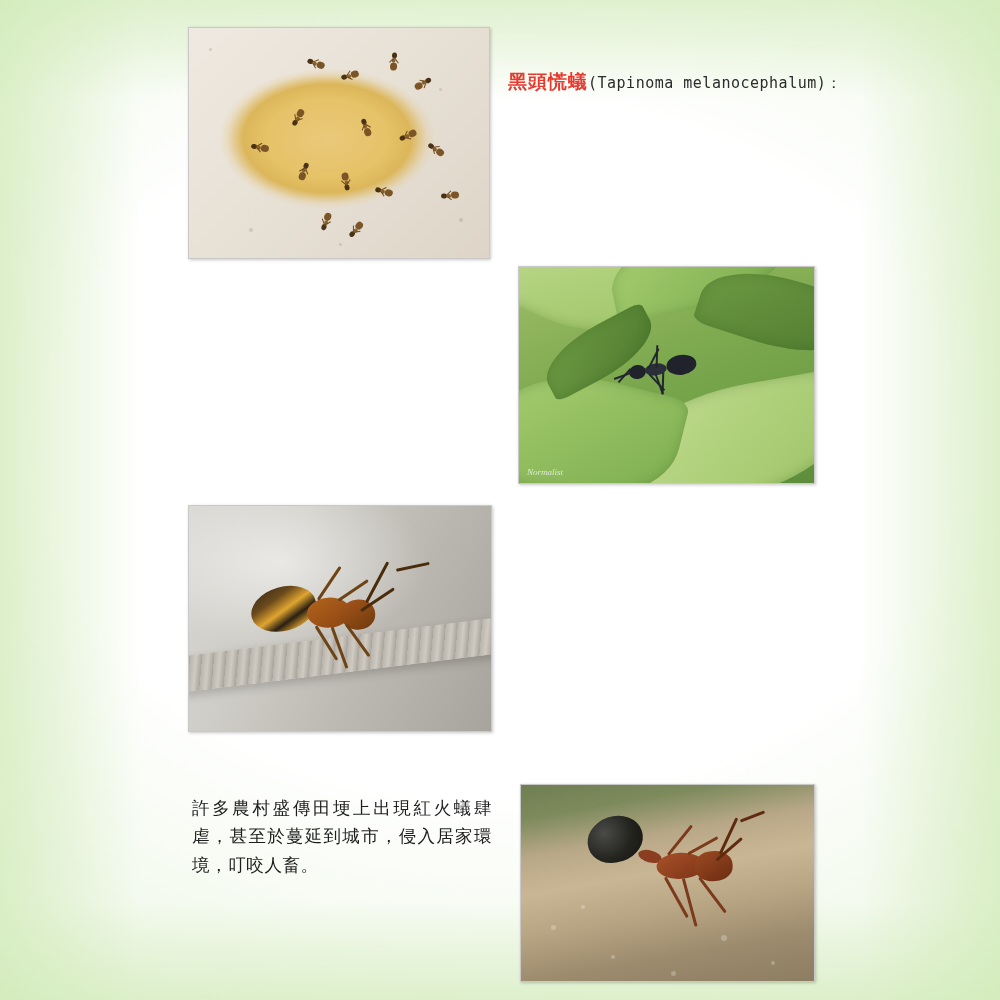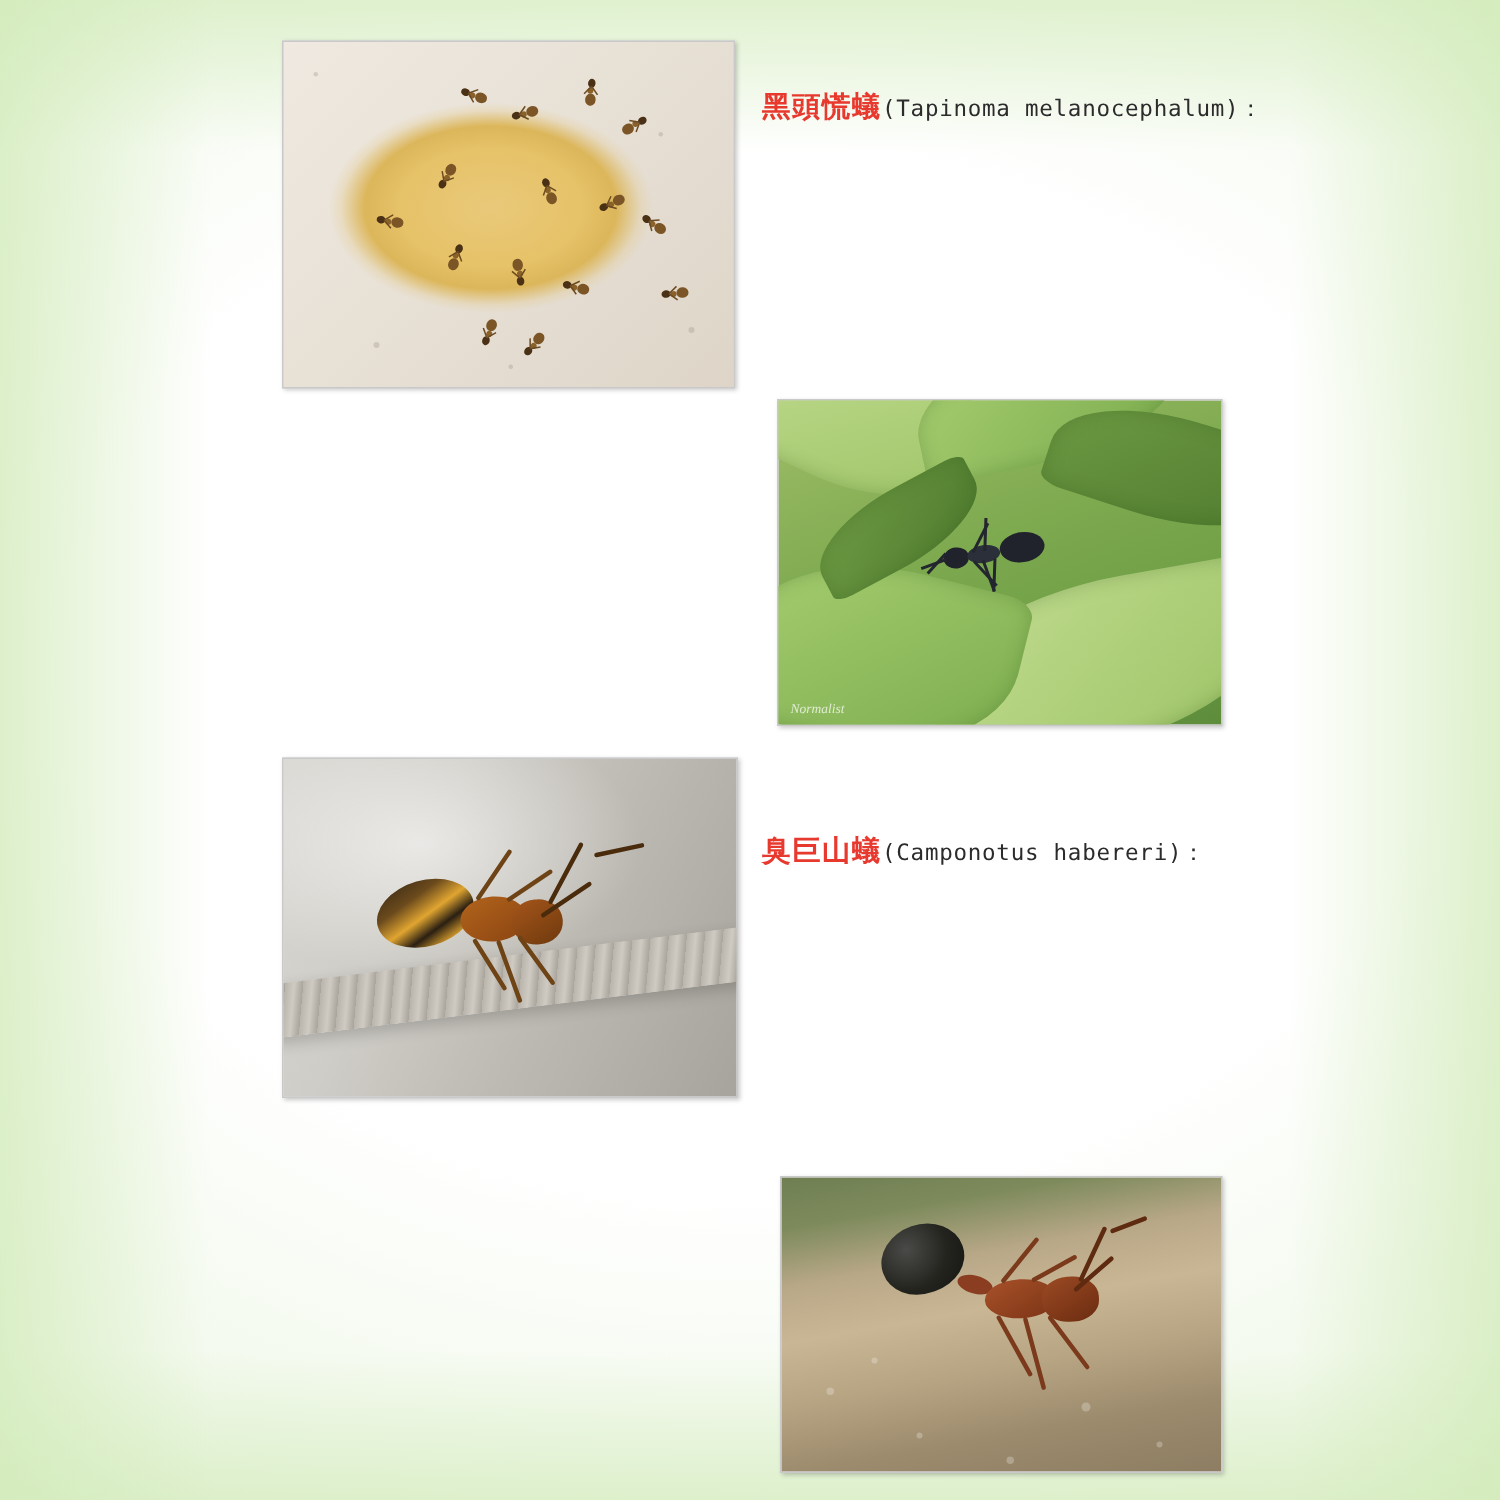--- a/index.html
+++ b/index.html
@@ -364,21 +364,21 @@
         <div class="ant-sm" style="left:62px;top:116px;transform:rotate(10deg);">
           <div class="b1"></div>
             <div class="b2"></div>
             <div class="b3"></div>
             <div class="lg" style="transform:rotate(40deg)"></div>
             <div class="lg" style="transform:rotate(-40deg)"></div>
         </div>
       </div>
     </div>
 
-    <div class="text-block" style="left:508px; top:58px; width:300px;">
+    <div class="text-block" style="left:508px; top:68px; width:300px;">
       <p class="sp-title">
         <span class="sp-cn">黑頭慌蟻</span><span class="sp-latin">(Tapinoma melanocephalum)：</span>
       </p>
     </div>
   </div>
 
   <div class="entry">
 
     <div class="photo" style="left:518px; top:266px; width:295px; height:216px;">
       <div class="art-polyrhachis">
@@ -427,23 +427,20 @@
           <div class="leg" style="left:66px;top:56px;width:40px;transform:rotate(62deg);"></div>
           <div class="leg" style="left:82px;top:58px;width:44px;transform:rotate(74deg);"></div>
           <div class="leg" style="left:96px;top:56px;width:40px;transform:rotate(58deg);"></div>
           <div class="leg" style="left:70px;top:30px;width:40px;transform:rotate(-52deg);"></div>
           <div class="leg" style="left:90px;top:32px;width:36px;transform:rotate(-30deg);"></div>
         </div>
       </div>
     </div>
 
     <div class="text-block" style="left:508px; top:554px; width:302px;">
-      <p class="sp-title">
-        <span class="sp-cn">臭巨山蟻</span><span class="sp-latin">(Camponotus habereri)：</span>
-      </p>
     </div>
   </div>
 
   <div class="entry">
 
     <div class="photo" style="left:520px; top:784px; width:293px; height:196px;">
       <div class="art-solenopsis">
         <div class="grain" style="left:30px;top:140px;width:5px;height:5px;"></div>
         <div class="grain" style="left:90px;top:170px;width:4px;height:4px;"></div>
         <div class="grain" style="left:200px;top:150px;width:6px;height:6px;"></div>
@@ -462,16 +459,17 @@
           <div class="leg" style="left:82px;top:66px;width:46px;transform:rotate(64deg);"></div>
           <div class="leg" style="left:100px;top:68px;width:50px;transform:rotate(78deg);"></div>
           <div class="leg" style="left:116px;top:68px;width:44px;transform:rotate(56deg);"></div>
           <div class="leg" style="left:86px;top:44px;width:38px;transform:rotate(-48deg);"></div>
           <div class="leg" style="left:106px;top:44px;width:34px;transform:rotate(-26deg);"></div>
         </div>
       </div>
     </div>
 
     <div class="text-block" style="left:192px; top:794px; width:300px;">
+      <p class="sp-desc">許多農村盛傳田埂上出現紅火蟻肆虐，甚至於蔓延到城市，侵入居家環境，叮咬人畜。</p>
     </div>
   </div>
 
 </div>
 
 </body></html>

